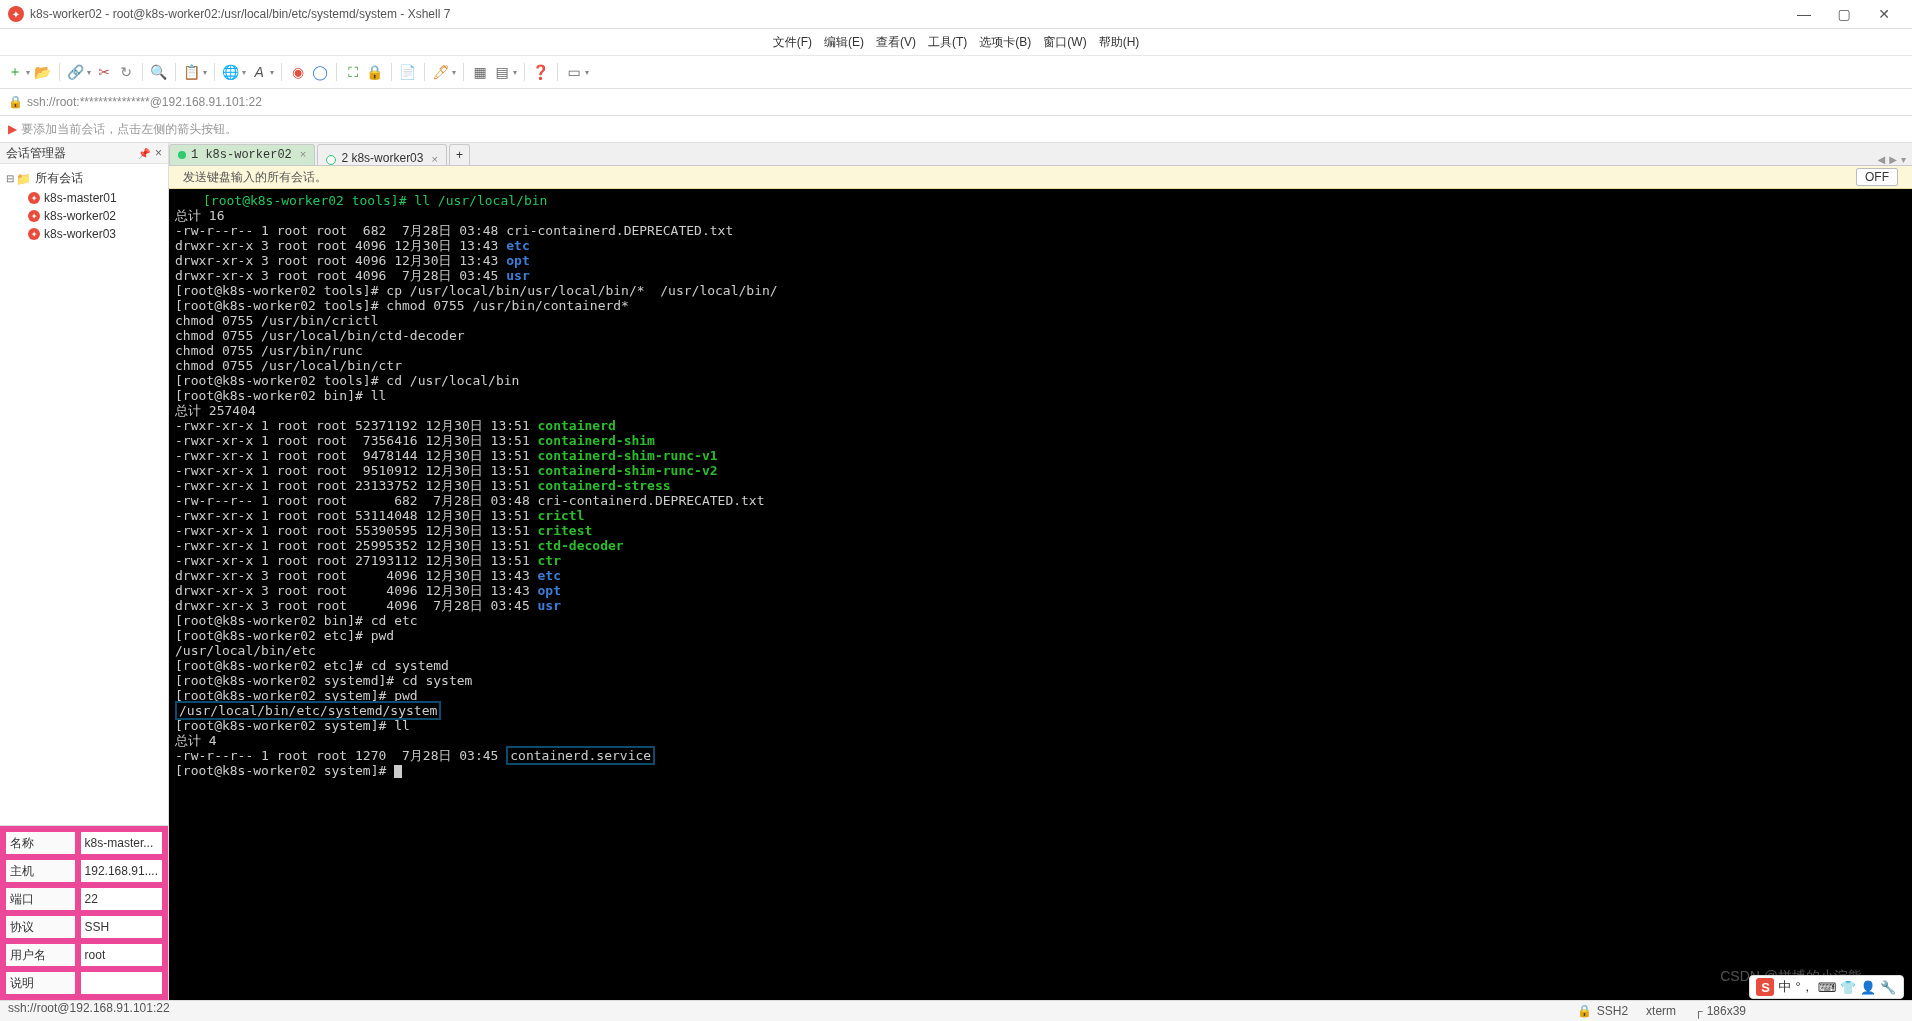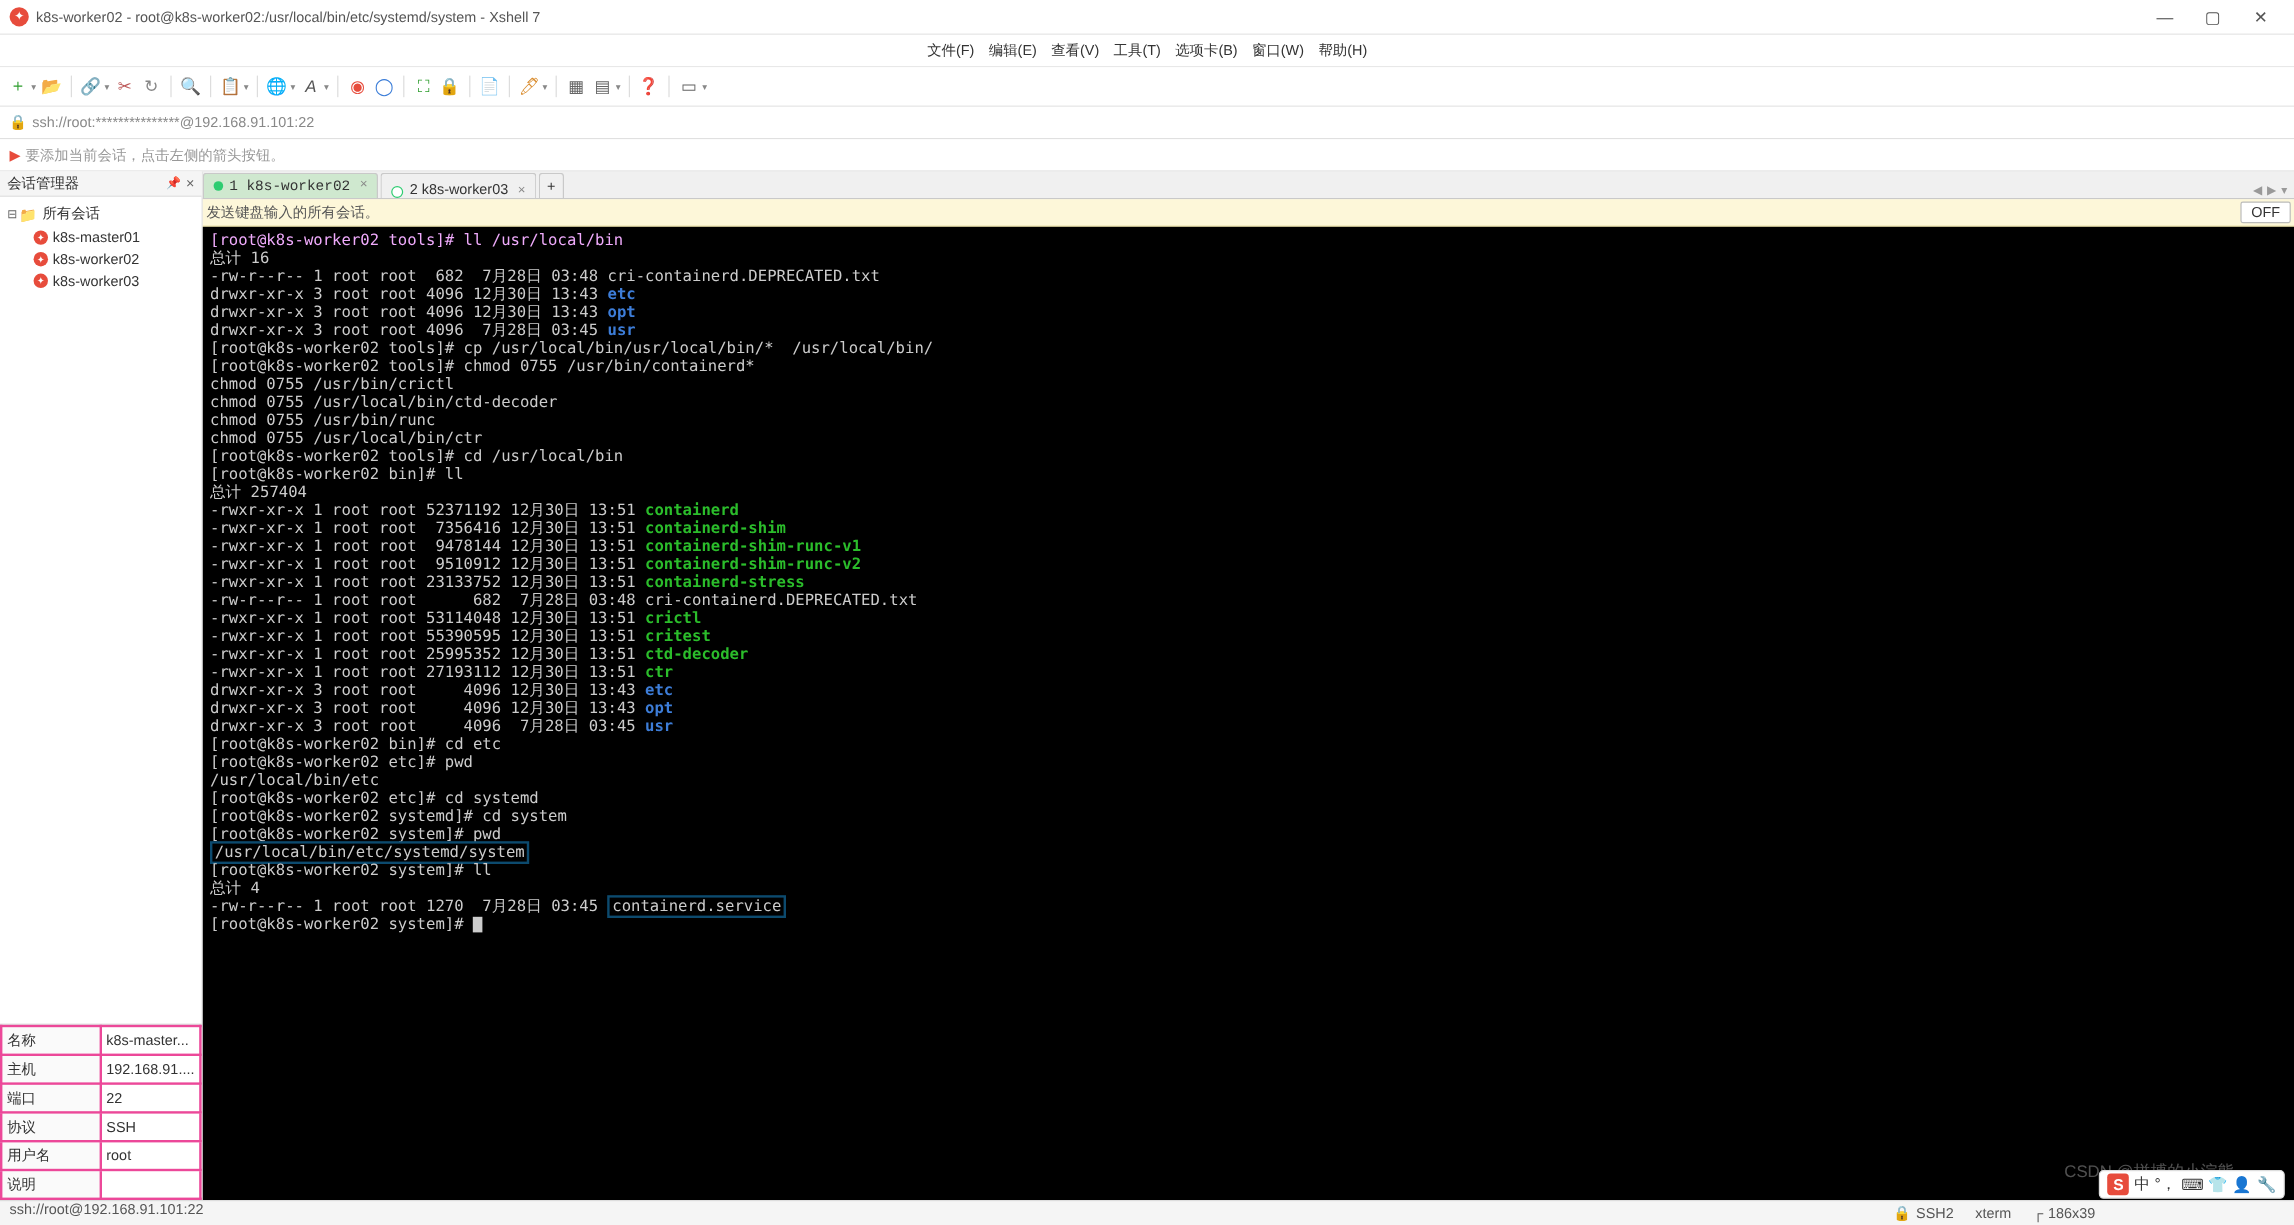--- a/index.html
+++ b/index.html
@@ -25,38 +25,38 @@
   .panetitle .pin{font-size:10px;color:#666;margin-right:4px;}
   .panetitle .x{font-size:12px;color:#666;}
   .tree{flex:1;padding:4px 0;overflow:auto;}
   .tree .root{padding:2px 6px;display:flex;align-items:center;}
   .tree .root .tg{color:#666;margin-right:2px;font-size:10px;}
   .tree .root .fold{color:#d9a86c;margin-right:4px;}
   .tree .node{padding:2px 6px 2px 28px;display:flex;align-items:center;}
   .tree .node .dot{width:12px;height:12px;border-radius:50%;background:#e74c3c;margin-right:4px;display:flex;align-items:center;justify-content:center;color:#fff;font-size:8px;}
   .props{border-top:1px solid #dcdcdc;}
   .props table{width:100%;border-collapse:collapse;}
-  .props td{border:2px solid #ec4899;padding:2px 4px;height:18px;margin-left:28px;}
+  .props td{border:6px solid #ec4899;padding:2px 4px;height:18px;margin-left:28px;}
   .props td:first-child{width:78px;background:#fafafa;}
   .rightpane{flex:1;display:flex;flex-direction:column;min-width:0;}
   .tabs{height:22px;display:flex;align-items:flex-end;background:#f0f0f0;border-bottom:1px solid #c9c9c9;}
   .tab{height:20px;display:flex;align-items:center;padding:0 8px;border:1px solid #c9c9c9;border-bottom:none;margin-right:2px;border-radius:3px 3px 0 0;background:#fdfdfd;}
   .tab.active{background:#cfe8cf;font-family:Liberation Mono, monospace;}
   .tab.active2{background:#f0f0f0;align-items:flex-end;}
   .tab .dot{width:8px;height:8px;border-radius:50%;margin-right:5px;}
   .tab .dot.green-f{background:#2ecc71;}
   .tab .dot.green-o{background:#fff;border:1px solid #2ecc71;}
   .tab .x{margin-left:8px;color:#888;font-size:11px;}
   .tab.add{background:#f0f0f0;padding:0 6px;}
   .tabs .nav{margin-left:auto;display:flex;align-items:center;padding-right:6px;color:#999;gap:4px;font-size:10px;}
-  .infobar{height:22px;display:flex;align-items:center;padding:0 3px;background:#fdf7d9;border-bottom:1px solid #e6dca0;}
+  .infobar{height:22px;display:flex;align-items:center;padding:0 14px;background:#fdf7d9;border-bottom:1px solid #e6dca0;}
   .infobar .txt{flex:1;color:#555;}
   .infobar .off{border:1px solid #bbb;padding:1px 8px;background:#fff;border-radius:2px;}
   .term{flex:1;background:#000;color:#ccc;font-family:"NSimSun","Consolas",monospace;font-size:13px;line-height:15px;padding:4px 6px;overflow:auto;white-space:pre;}
-  .term .pr{color:#f0abfc;}
+  .term .pr{color:#22c55e;margin-left:28px;}
   .term .dir{color:#3d7dd8;font-weight:bold;}
   .term .ex{color:#2bbd2b;font-weight:bold;}
   .term .boxed{border:2px solid #0c4a6e;padding:0 2px;margin-top:16px;}
   .term .cursor{display:inline-block;width:8px;height:13px;background:#ccc;vertical-align:middle;}
   .statusbar{height:20px;display:flex;background:#f5f5f5;border-top:1px solid #ddd;padding:0 8px;color:#555;gap:18px;}
   .statusbar .sp{flex:1;}
   .statusbar .sitem{display:flex;align-items:center;gap:4px;}
   .statusbar .gicon{color:#2bbd2b;}
   .wm{position:absolute;right:50px;bottom:35px;color:rgba(200,200,200,.4);font-size:14px;pointer-events:none;}
   .ime{position:absolute;right:8px;bottom:22px;display:flex;align-items:center;gap:4px;background:#fff;border:1px solid #ddd;border-radius:4px;padding:2px 6px;font-size:13px;}

